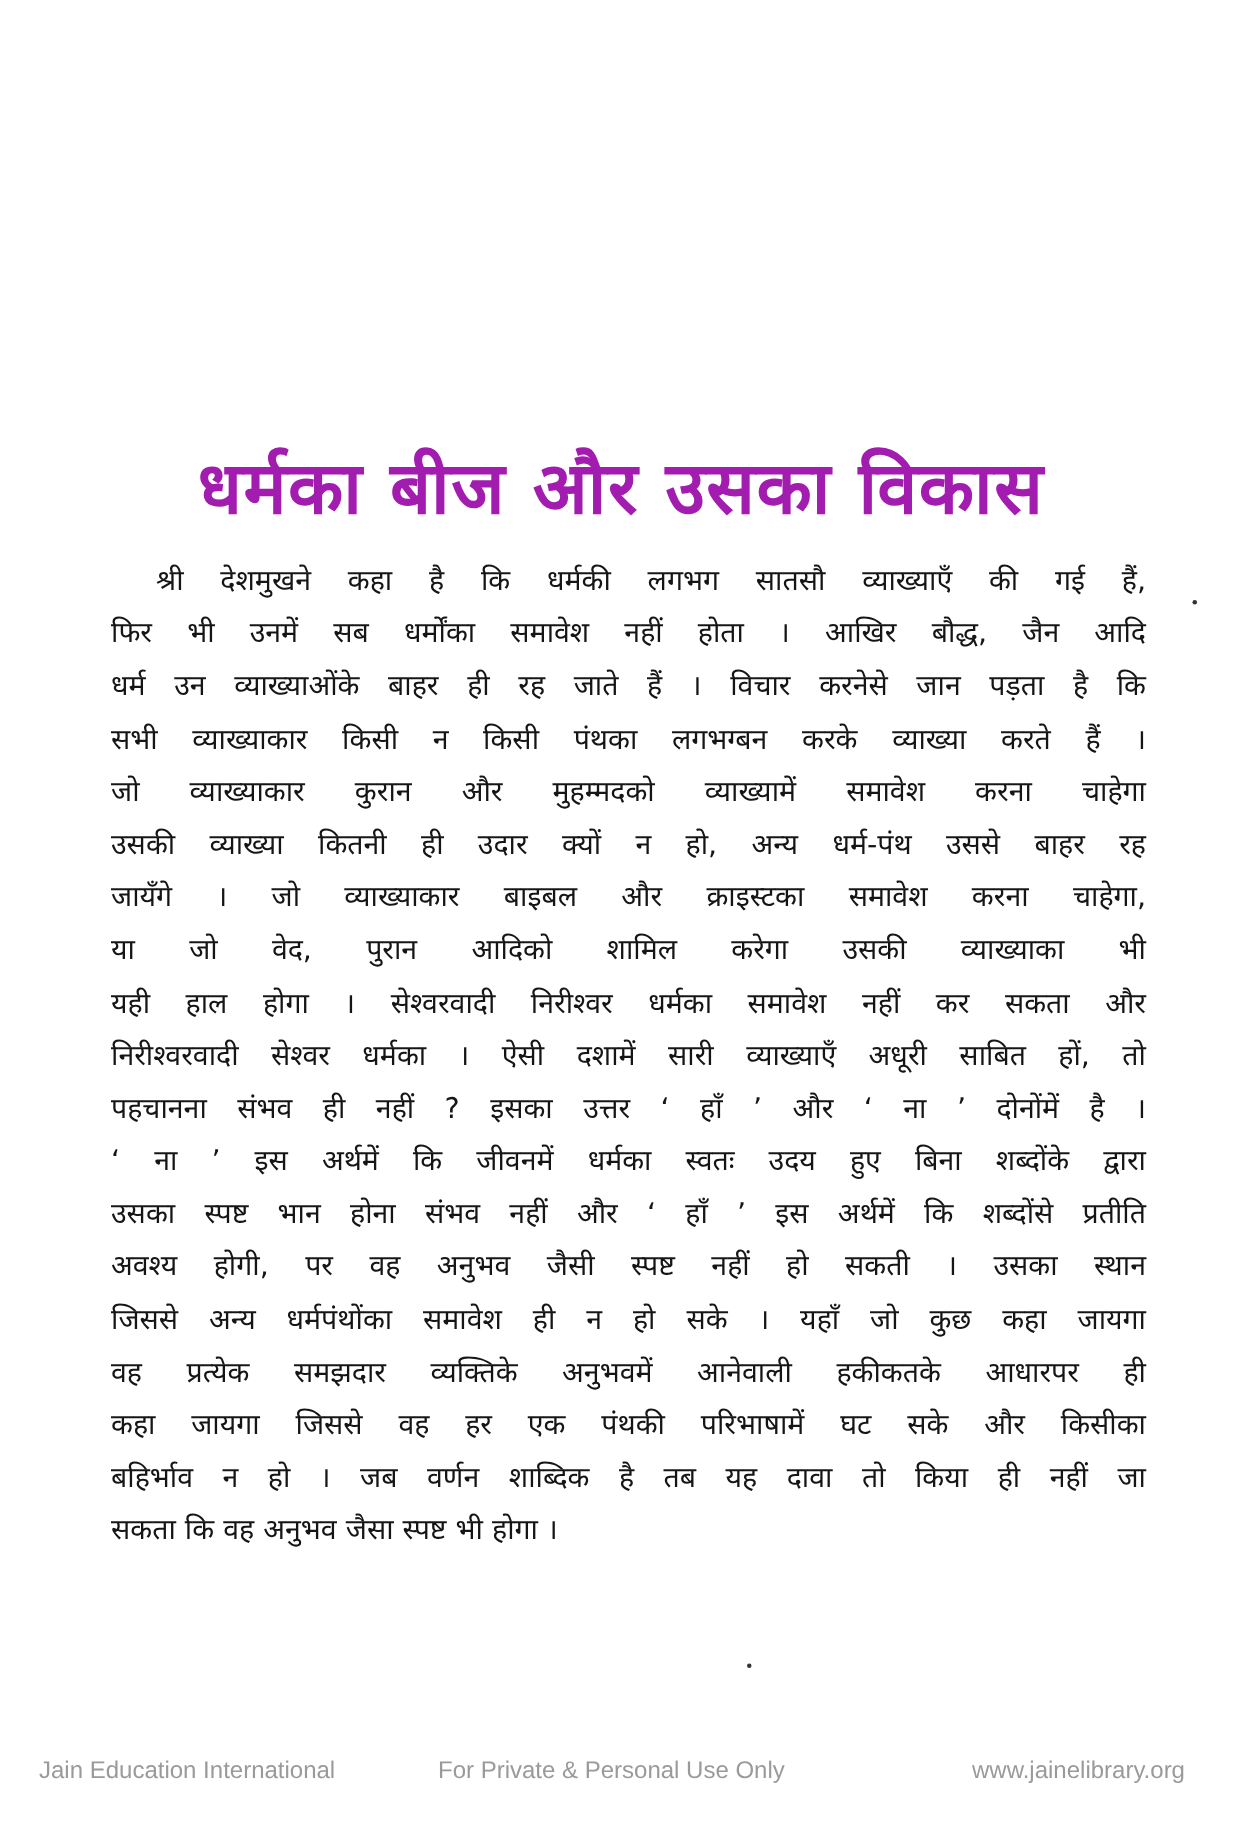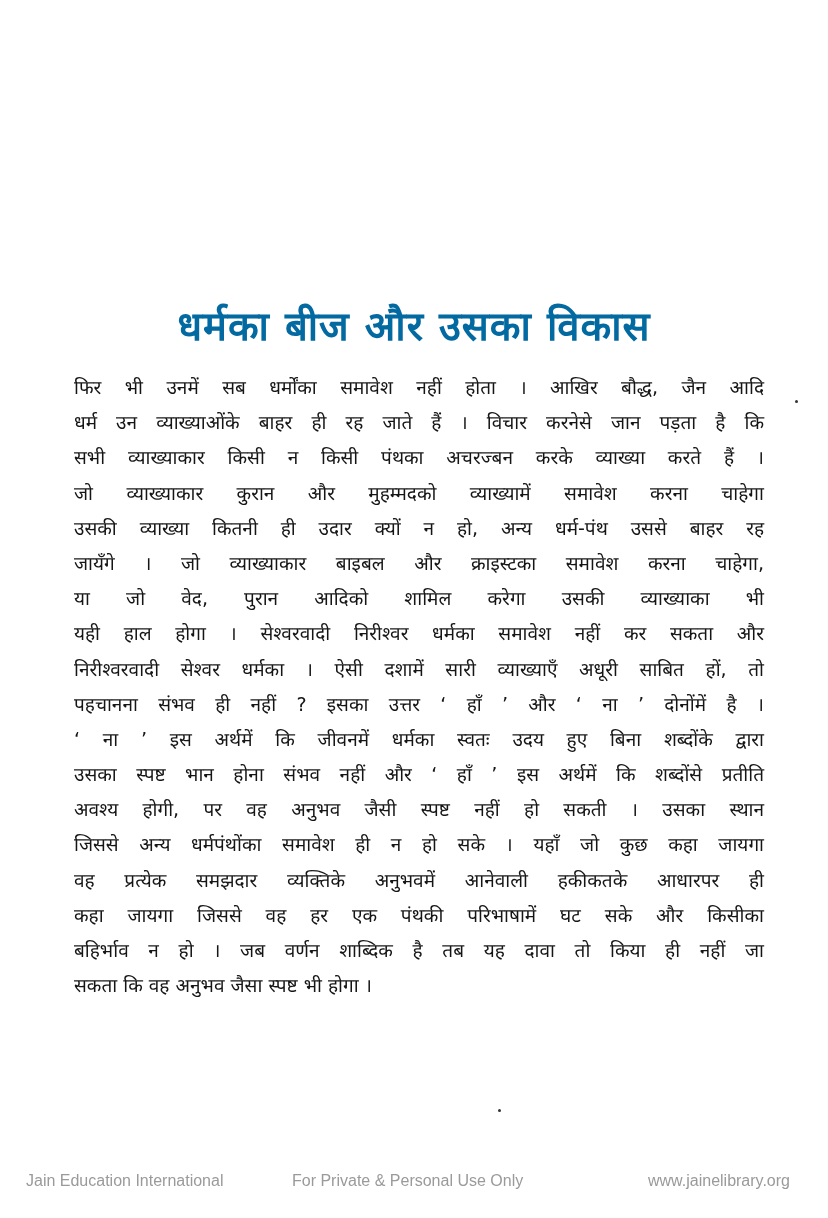--- a/index.html
+++ b/index.html
@@ -23,24 +23,24 @@
       height: 1218px;
     }
     .title {
       position: absolute;
       top: 296px;
       left: 0;
       width: 828px;
       text-align: center;
       font-family: "DejaVu Sans", sans-serif;
       font-weight: bold;
-      font-size: 40px;
+      font-size: 48px;
       line-height: 60px;
       letter-spacing: 1px;
-      color: #0369a1;
+      color: #a21caf;
     }
     .body-text {
       position: absolute;
       top: 370px;
       left: 74px;
       width: 690px;
     }
     .line {
       display: block;
       height: 35.2px;
@@ -83,23 +83,24 @@
     }
   </style>
 </head>
 <body>
 
 <div class="page">
 
   <h1 class="title" style="margin:0;">धर्मका बीज और उसका विकास</h1>
 
   <div class="body-text">
+    <span class="line indent">श्री देशमुखने कहा है कि धर्मकी लगभग सातसौ व्याख्याएँ की गई हैं,</span>
     <span class="line">फिर भी उनमें सब धर्मोंका समावेश नहीं होता । आखिर बौद्ध, जैन आदि</span>
     <span class="line">धर्म उन व्याख्याओंके बाहर ही रह जाते हैं । विचार करनेसे जान पड़ता है कि</span>
-    <span class="line">सभी व्याख्याकार किसी न किसी पंथका अचरज्बन करके व्याख्या करते हैं ।</span>
+    <span class="line">सभी व्याख्याकार किसी न किसी पंथका लगभग्बन करके व्याख्या करते हैं ।</span>
     <span class="line">जो व्याख्याकार कुरान और मुहम्मदको व्याख्यामें समावेश करना चाहेगा</span>
     <span class="line">उसकी व्याख्या कितनी ही उदार क्यों न हो, अन्य धर्म-पंथ उससे बाहर रह</span>
     <span class="line">जायँगे । जो व्याख्याकार बाइबल और क्राइस्टका समावेश करना चाहेगा,</span>
     <span class="line">या जो वेद, पुरान आदिको शामिल करेगा उसकी व्याख्याका भी</span>
     <span class="line">यही हाल होगा । सेश्वरवादी निरीश्वर धर्मका समावेश नहीं कर सकता और</span>
     <span class="line">निरीश्वरवादी सेश्वर धर्मका । ऐसी दशामें सारी व्याख्याएँ अधूरी साबित हों, तो</span>
     <span class="line">पहचानना संभव ही नहीं ? इसका उत्तर ‘ हाँ ’ और ‘ ना ’ दोनोंमें है ।</span>
     <span class="line">‘ ना ’ इस अर्थमें कि जीवनमें धर्मका स्वतः उदय हुए बिना शब्दोंके द्वारा</span>
     <span class="line">उसका स्पष्ट भान होना संभव नहीं और ‘ हाँ ’ इस अर्थमें कि शब्दोंसे प्रतीति</span>
     <span class="line">अवश्य होगी, पर वह अनुभव जैसी स्पष्ट नहीं हो सकती । उसका स्थान</span>

